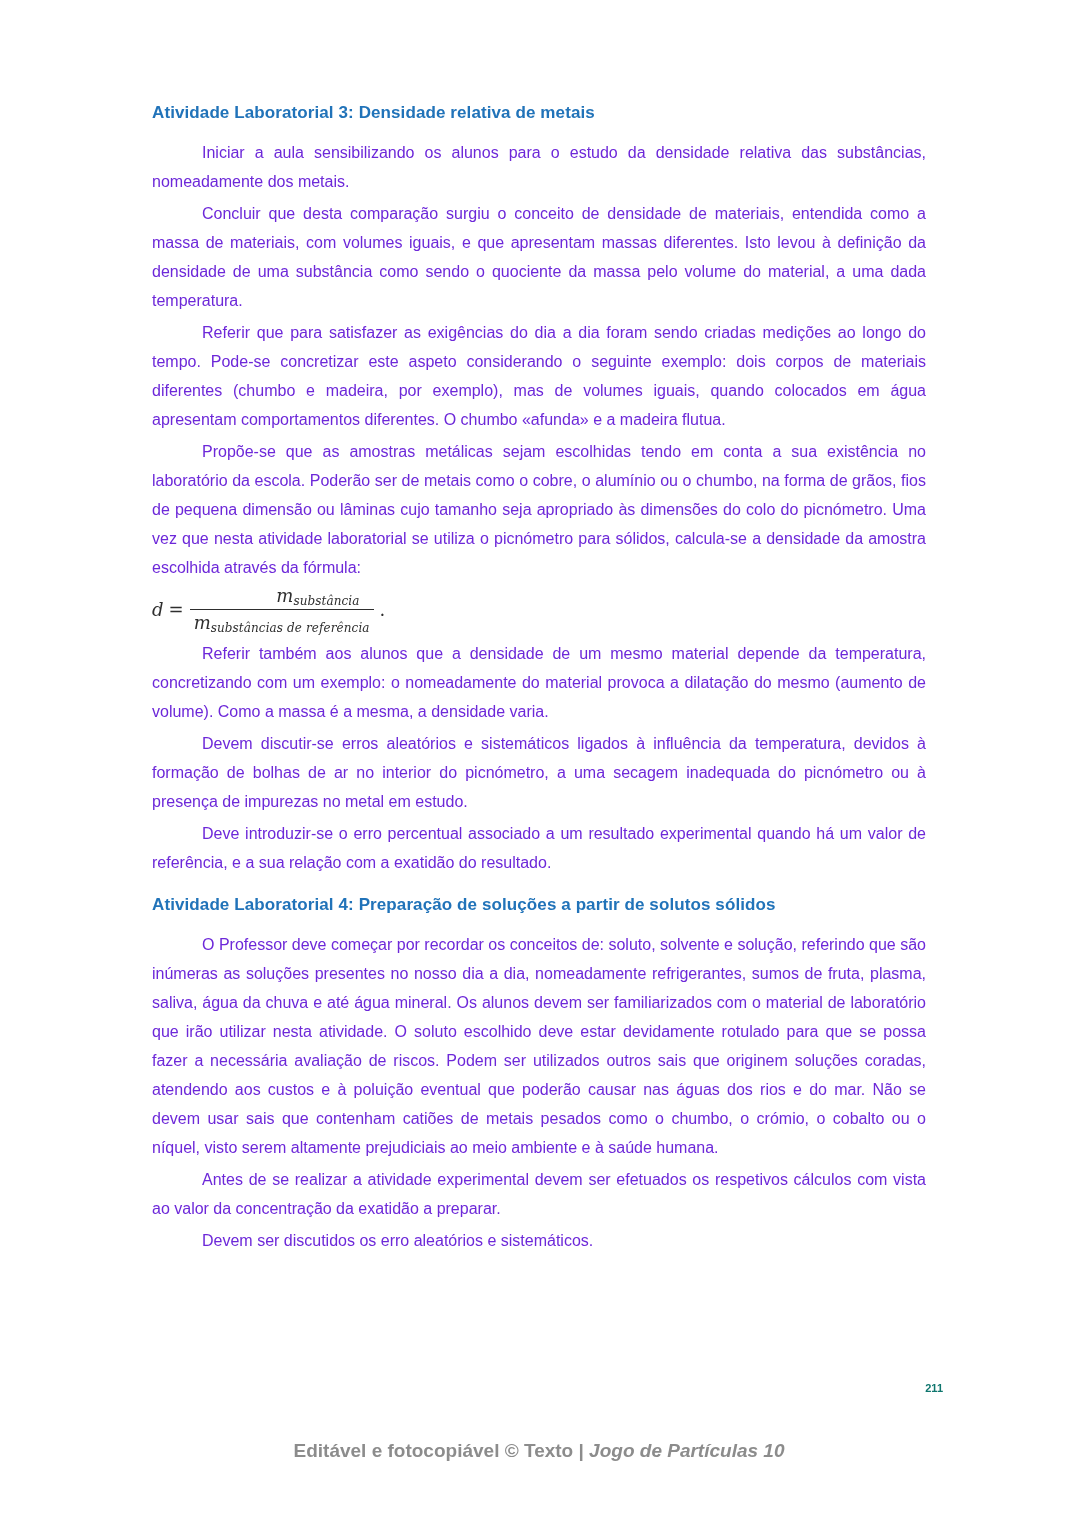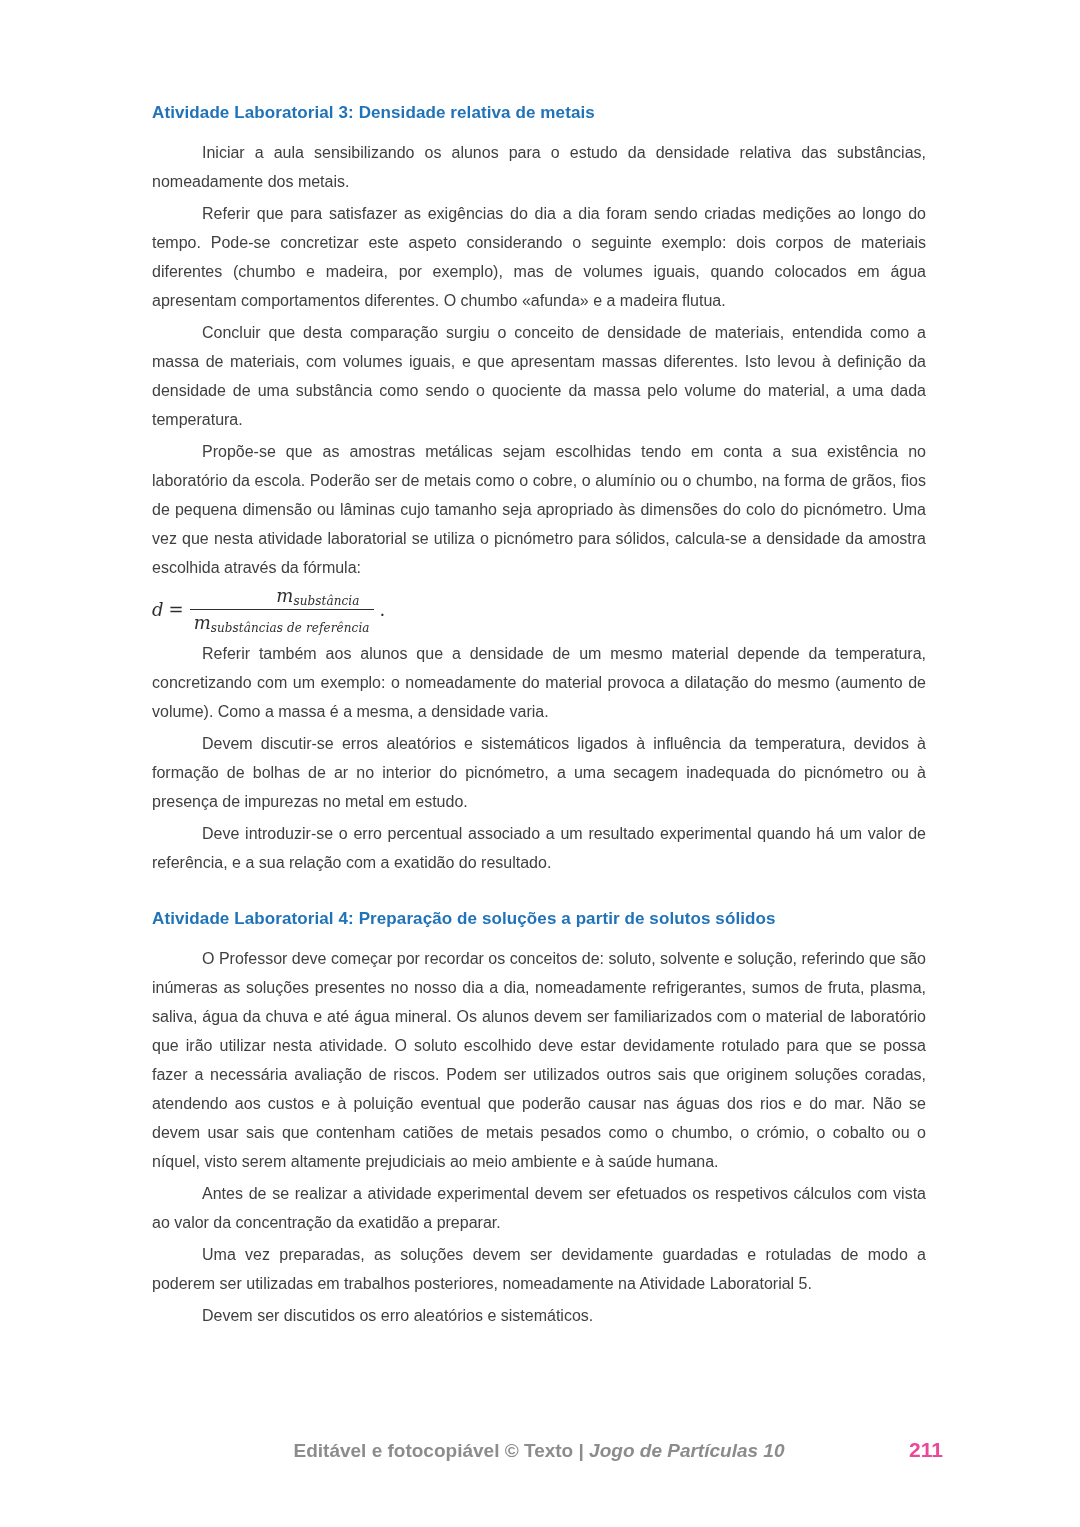--- a/index.html
+++ b/index.html
@@ -21,29 +21,29 @@
     color: #3a3a3a;
   }
   h2.heading {
     color: #2173b9;
     font-size: 17px;
     font-weight: 700;
     letter-spacing: 0.1px;
     margin: 0 0 15px 0;
   }
   h2.heading.second {
-    margin-top: 32px;
+    margin-top: 18px;
   }
   p.body {
     font-size: 16px;
     line-height: 29px;
     text-align: justify;
     text-indent: 50px;
     margin: 0 0 3px 0;
-    color: #404040;
+    color: #6d28d9;
   }
   .formula {
     display: flex;
     align-items: center;
     margin: 3px 0 5px 0;
     font-family: "DejaVu Serif", serif;
     font-style: italic;
     font-size: 18px;
     color: #2e2e2e;
   }
@@ -90,39 +90,39 @@
     font-size: 19px;
     font-weight: 700;
     color: #8c8c8c;
     white-space: nowrap;
   }
   .footer-text .book {
     font-style: italic;
   }
   .page-number {
     position: absolute;
-    top: 1438px;
+    top: 1382px;
     right: 137px;
-    font-size: 21px;
+    font-size: 11px;
     font-weight: 700;
-    color: #ec4899;
+    color: #0f766e;
   }
 </style>
 </head>
 <body>
 
 <div class="page">
   <main class="content">
 
     <section>
       <h2 class="heading">Atividade Laboratorial 3: Densidade relativa de metais</h2>
 
       <p class="body">Iniciar a aula sensibilizando os alunos para o estudo da densidade relativa das substâncias, nomeadamente dos metais.</p>
+      <p class="body">Concluir que desta comparação surgiu o conceito de densidade de materiais, entendida como a massa de materiais, com volumes iguais, e que apresentam massas diferentes. Isto levou à definição da densidade de uma substância como sendo o quociente da massa pelo volume do material, a uma dada temperatura.</p>
       <p class="body">Referir que para satisfazer as exigências do dia a dia foram sendo criadas medições ao longo do tempo. Pode-se concretizar este aspeto considerando o seguinte exemplo: dois corpos de materiais diferentes (chumbo e madeira, por exemplo), mas de volumes iguais, quando colocados em água apresentam comportamentos diferentes. O chumbo «afunda» e a madeira flutua.</p>
-      <p class="body">Concluir que desta comparação surgiu o conceito de densidade de materiais, entendida como a massa de materiais, com volumes iguais, e que apresentam massas diferentes. Isto levou à definição da densidade de uma substância como sendo o quociente da massa pelo volume do material, a uma dada temperatura.</p>
       <p class="body">Propõe-se que as amostras metálicas sejam escolhidas tendo em conta a sua existência no laboratório da escola. Poderão ser de metais como o cobre, o alumínio ou o chumbo, na forma de grãos, fios de pequena dimensão ou lâminas cujo tamanho seja apropriado às dimensões do colo do picnómetro. Uma vez que nesta atividade laboratorial se utiliza o picnómetro para sólidos, calcula-se a densidade da amostra escolhida através da fórmula:</p>
 
       <div class="formula">
         <span>d</span>
         <span class="eq">=</span>
         <span class="frac">
           <span class="num"><span>m</span><sub>substância</sub></span>
           <span class="den"><span>m</span><sub>substâncias de referência</sub></span>
         </span>
         <span class="period">.</span>
@@ -131,21 +131,20 @@
       <p class="body">Referir também aos alunos que a densidade de um mesmo material depende da temperatura, concretizando com um exemplo: o nomeadamente do material provoca a dilatação do mesmo (aumento de volume). Como a massa é a mesma, a densidade varia.</p>
       <p class="body">Devem discutir-se erros aleatórios e sistemáticos ligados à influência da temperatura, devidos à formação de bolhas de ar no interior do picnómetro, a uma secagem inadequada do picnómetro ou à presença de impurezas no metal em estudo.</p>
       <p class="body">Deve introduzir-se o erro percentual associado a um resultado experimental quando há um valor de referência, e a sua relação com a exatidão do resultado.</p>
     </section>
 
     <section>
       <h2 class="heading second">Atividade Laboratorial 4: Preparação de soluções a partir de solutos sólidos</h2>
 
       <p class="body">O Professor deve começar por recordar os conceitos de: soluto, solvente e solução, referindo que são inúmeras as soluções presentes no nosso dia a dia, nomeadamente refrigerantes, sumos de fruta, plasma, saliva, água da chuva e até água mineral. Os alunos devem ser familiarizados com o material de laboratório que irão utilizar nesta atividade. O soluto escolhido deve estar devidamente rotulado para que se possa fazer a necessária avaliação de riscos. Podem ser utilizados outros sais que originem soluções coradas, atendendo aos custos e à poluição eventual que poderão causar nas águas dos rios e do mar. Não se devem usar sais que contenham catiões de metais pesados como o chumbo, o crómio, o cobalto ou o níquel, visto serem altamente prejudiciais ao meio ambiente e à saúde humana.</p>
       <p class="body">Antes de se realizar a atividade experimental devem ser efetuados os respetivos cálculos com vista ao valor da concentração da exatidão a preparar.</p>
-      <p class="body">Uma vez preparadas, as soluções devem ser devidamente guardadas e rotuladas de modo a poderem ser utilizadas em trabalhos posteriores, nomeadamente na Atividade Laboratorial 5.</p>
       <p class="body">Devem ser discutidos os erro aleatórios e sistemáticos.</p>
     </section>
 
   </main>
 
   <footer class="footer">
     <div class="footer-text">
       <span>Editável e fotocopiável © Texto | </span><span class="book">Jogo de Partículas 10</span>
     </div>
   </footer>

